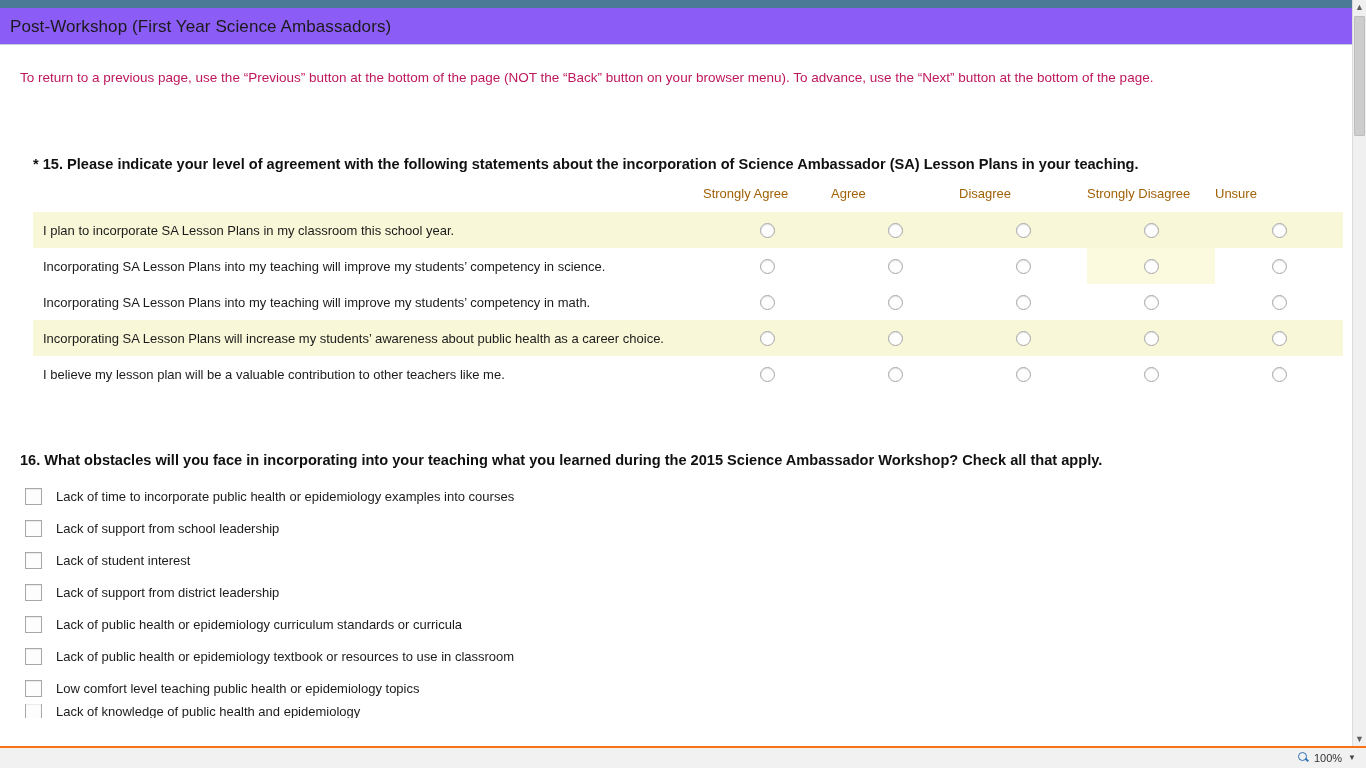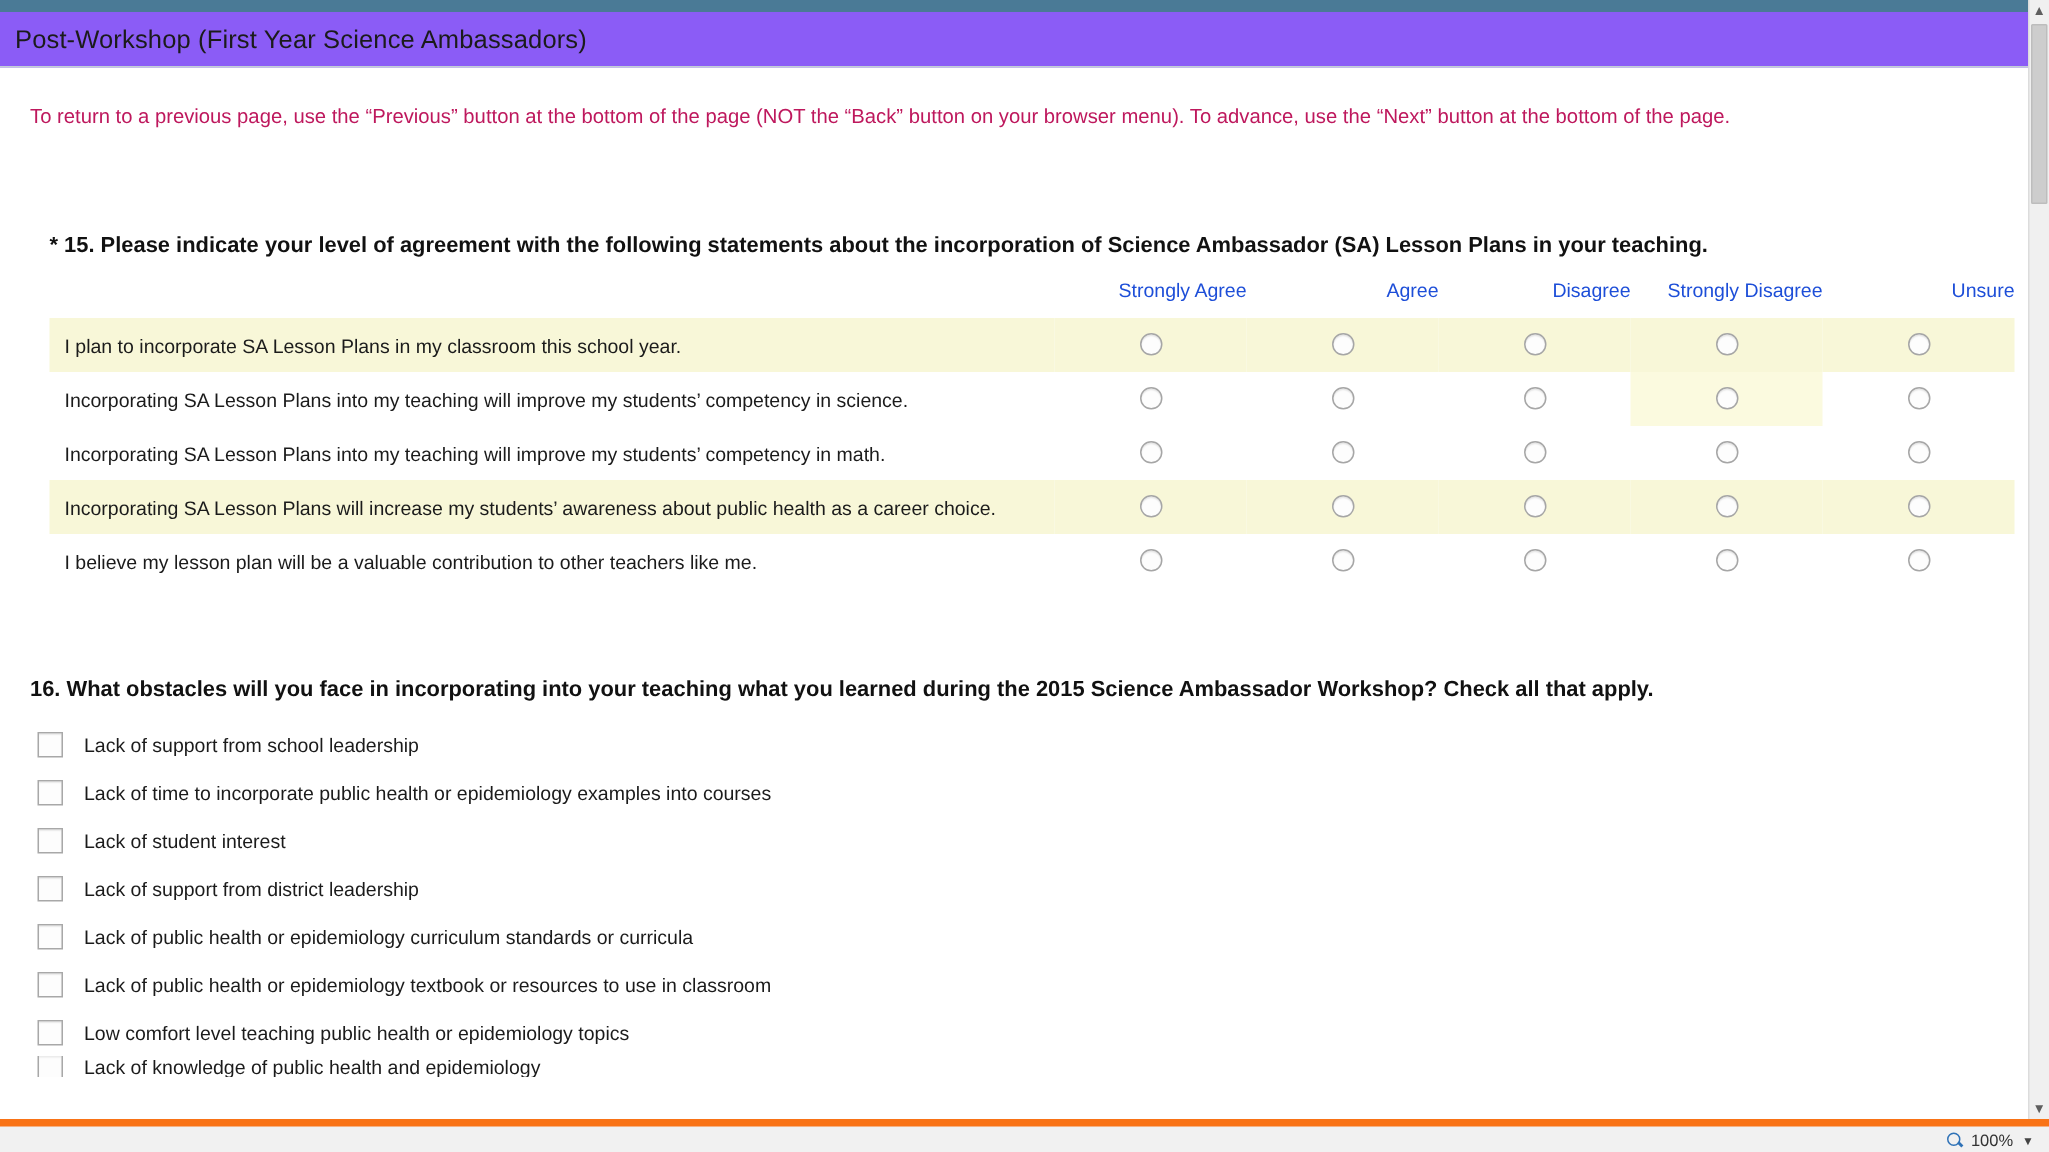--- a/index.html
+++ b/index.html
@@ -70,23 +70,23 @@
     margin-top: 14px;
     width: 1310px;
     border-collapse: collapse;
     table-layout: fixed;
   }
   .matrix col.c-stat { width: 670px; }
   .matrix col.c-opt  { width: 128px; }
   .matrix th {
     font-size: 13px;
     font-weight: normal;
-    color: #1d4ed8;
+    color: #a16207;
     padding: 0 0 11px 0;
-    text-align: right;
+    text-align: left;
     vertical-align: bottom;
   }
   .matrix td.stat {
     font-size: 13px;
     color: #1b1b1b;
     padding: 9px 0 9px 10px;
     vertical-align: middle;
     white-space: nowrap;
   }
   .matrix td.opt {
@@ -159,21 +159,21 @@
     border: 1px solid #bdbdbd;
     border-radius: 1px;
   }
 
   
   .statusbar {
     position: absolute;
     left: 0; bottom: 0;
     width: 1366px; height: 22px;
     background: #f1f1f1;
-    border-top: 5px solid #f97316;
+    border-top: 2px solid #f97316;
   }
   .zoom-box {
     position: absolute;
     right: 10px; top: 3px;
     display: flex; align-items: center;
     font-size: 11px; color: #333;
   }
   .zoom-icon {
     width: 13px; height: 13px;
     margin-right: 4px;
@@ -282,25 +282,25 @@
         </tbody>
       </table>
     </div>
 
     <div class="q16">
       <div class="q-title">16. What obstacles will you face in incorporating into your teaching what you learned during the 2015 Science Ambassador Workshop? Check all that apply.</div>
 
       <div class="opts">
         <div class="opt-row">
           <span class="checkbox"></span>
+          <span class="opt-label">Lack of time to incorporate public health or epidemiology examples into courses</span>
+        </div>
+        <div class="opt-row">
+          <span class="checkbox"></span>
           <span class="opt-label">Lack of support from school leadership</span>
-        </div>
-        <div class="opt-row">
-          <span class="checkbox"></span>
-          <span class="opt-label">Lack of time to incorporate public health or epidemiology examples into courses</span>
         </div>
         <div class="opt-row">
           <span class="checkbox"></span>
           <span class="opt-label">Lack of student interest</span>
         </div>
         <div class="opt-row">
           <span class="checkbox"></span>
           <span class="opt-label">Lack of support from district leadership</span>
         </div>
         <div class="opt-row">

